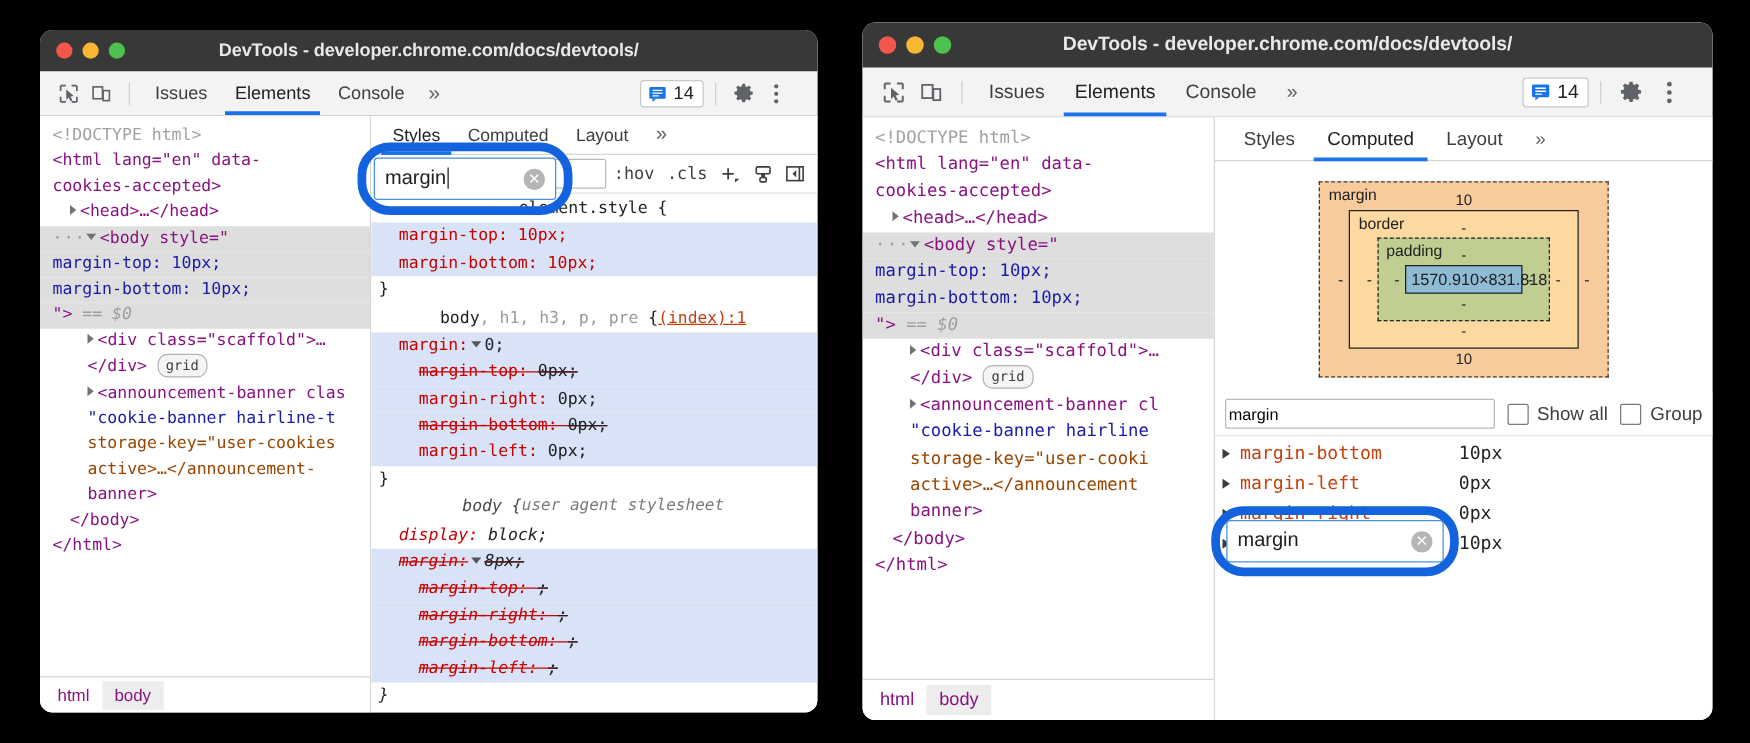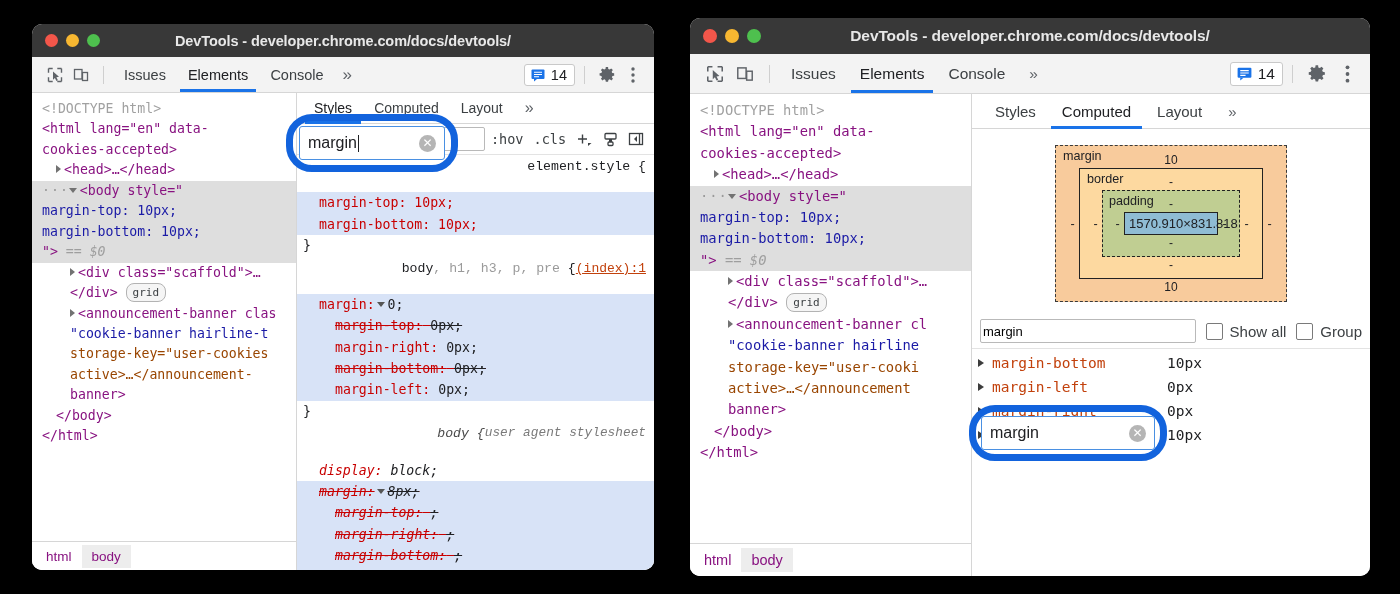--- a/index.html
+++ b/index.html
@@ -59,21 +59,21 @@
   #win-right .title-text { font-size: 15.5px; }
 
   
   .dt-toolbar {
     height: 36px;
     background: #f3f3f3;
     border-bottom: 1px solid #d6d6d6;
     display: flex;
     align-items: center;
     flex: 0 0 auto;
-    padding: 0 8px 0 10px;
+    padding: 0 20px 0 10px;
     box-sizing: border-box;
   }
   #win-right .dt-toolbar { height: 40px; }
   .tb-icon {
     width: 26px; height: 26px;
     display: flex; align-items: center; justify-content: center;
     color: #5f6368;
     flex: 0 0 auto;
   }
   #win-right .tb-icon { width: 30px; height: 30px; }
@@ -269,26 +269,25 @@
 
   .rules {
     flex: 1 1 auto;
     overflow: hidden;
     font-family: "DejaVu Sans Mono", monospace;
     font-size: 13.2px;
     line-height: 1.62;
     color: #222;
   }
   .rule-sel {
-    padding: 1px 8px 15px 6px;
-    display: flex;
-    justify-content: flex-end;
+    padding: 1px 8px 1px 6px;
+    display: flex;
+    justify-content: center;
     color: #202124;
     white-space: nowrap;
-    font-family: Liberation Mono, monospace;
   }
   .rule-sel .sel-main { color: #202124; }
   .rule-sel .sel-dim  { color: #9a9a9a; }
   .rule-sel .origin {
     color: #c2410c;
     text-decoration: underline;
     font-size: 13px;
   }
   .rule-sel .origin.ua {
     text-decoration: none;

